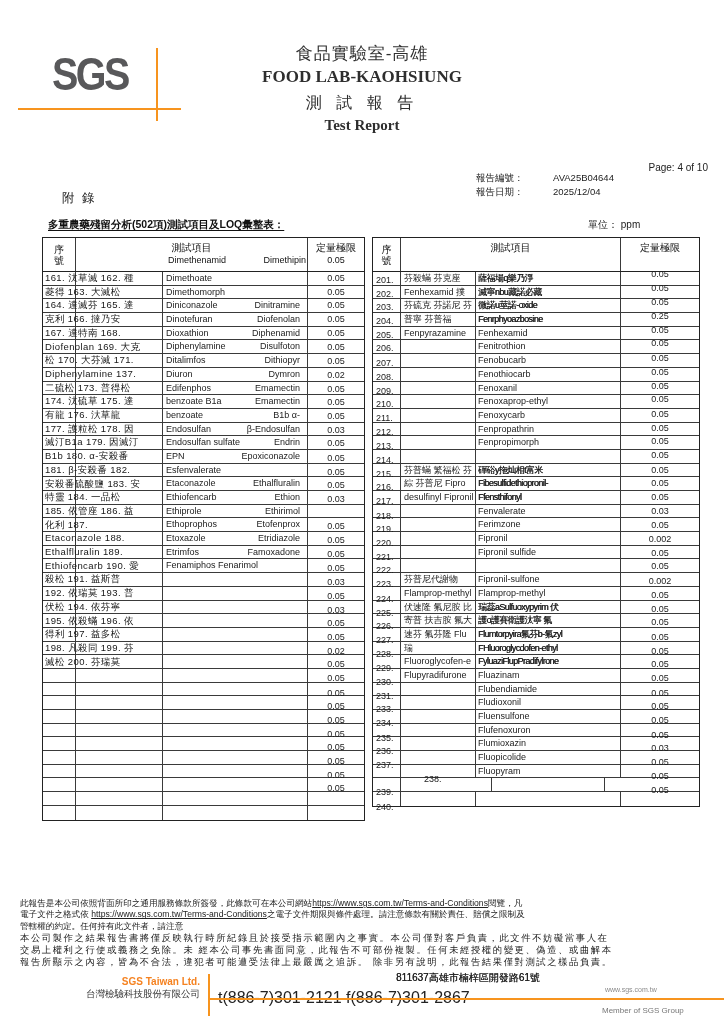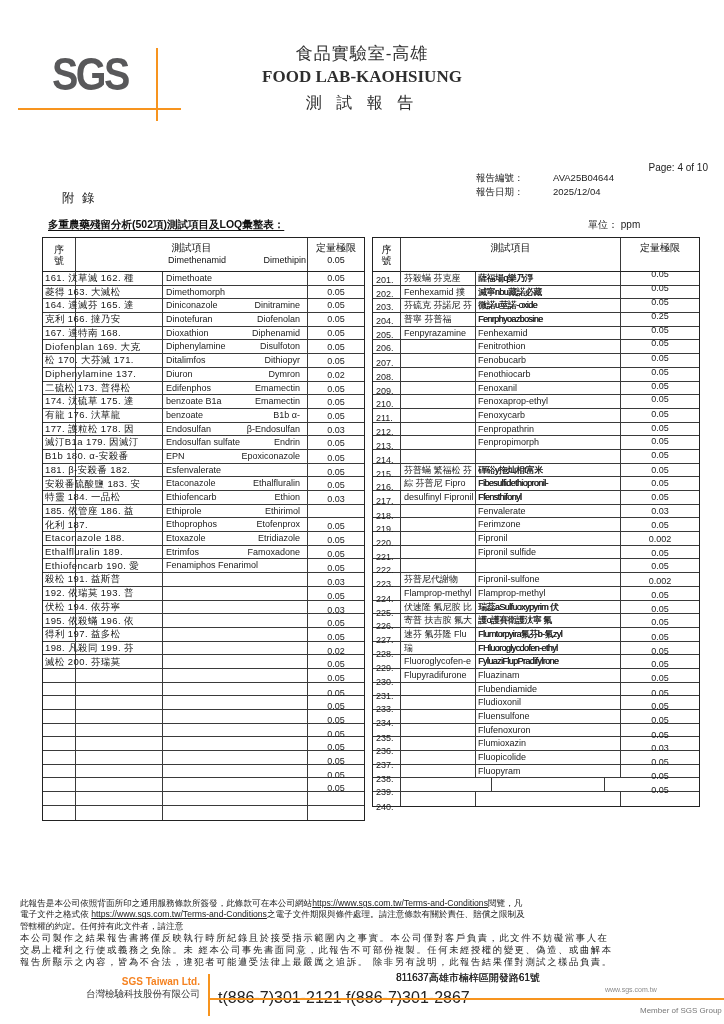--- a/index.html
+++ b/index.html
@@ -51,34 +51,35 @@
   .para1{left:20px;top:898px;width:694px;font-size:8.6px;line-height:11.4px;color:#222;}
   .para1 .u{text-decoration:underline;}
   .para2{left:20px;top:933px;width:700px;font-size:9.3px;line-height:11.8px;
          letter-spacing:1.6px;color:#1a1a1a;white-space:nowrap;}
   .company-en{left:40px;top:976px;width:160px;text-align:right;font-size:10px;font-weight:bold;color:#f58220;}
   .company-cn{left:40px;top:988px;width:160px;text-align:right;font-size:9.5px;color:#333;}
   .address{left:218px;top:975px;font-size:10px;color:#222;white-space:nowrap;}
   .address-cn{left:396px;top:971px;font-size:10px;color:#222;white-space:nowrap;text-shadow:.3px 0 0 currentColor;}
   .phone{left:218px;top:989px;font-size:16px;color:#222;}
   .website{left:605px;top:986px;font-size:7px;color:#8a8a8a;}
-  .member{left:602px;top:1006px;font-size:8px;color:#777;margin-left:38px;}
+  .member{left:602px;top:1006px;font-size:8px;color:#777;}
 </style>
 </head>
 <body>
 
 <div class="page">
 
   <div class="abs logo-text">SGS</div>
   <div class="abs o-hline" style="left:18px;top:108px;width:163px;"></div>
   <div class="abs o-vline" style="left:156px;top:48px;height:73px;"></div>
 
   <div class="abs t-center lab-cn">食品實驗室-高雄</div>
   <div class="abs t-center lab-en">FOOD LAB-KAOHSIUNG</div>
   <div class="abs t-center rep-cn">測 試 報 告</div>
+  <div class="abs t-center rep-en">Test Report</div>
   <div class="abs page-num">Page: 4 of 10</div>
 
   <div class="abs appendix">附 錄</div>
   <div class="abs meta-label" style="left:476px;top:172px;">報告編號：</div>
   <div class="abs meta-value" style="left:553px;top:172px;">AVA25B04644</div>
   <div class="abs meta-label" style="left:476px;top:186px;">報告日期：</div>
   <div class="abs meta-value" style="left:553px;top:186px;">2025/12/04</div>
 
   <div class="abs caption">多重農藥殘留分析(502項)測試項目及LOQ彙整表：</div>
   <div class="abs unit">
@@ -702,21 +703,21 @@
           <div class="tcell c-en raw"><span>Flumioxazin</span></div>
           <div class="tcell c-loq"><span style="display: inline-block; transform: translateY(4.75px);">0.03</span></div>
         </div>
         <div class="trow body-row" style="grid-template-columns: 28px 75px 1fr 78px;">
           <div class="tcell c-seq"><span style="display: inline-block; transform: translateY(7.98px);">237.</span></div>
           <div class="tcell c-cn"></div>
           <div class="tcell c-en raw"><span>Fluopicolide</span></div>
           <div class="tcell c-loq"><span style="display: inline-block; transform: translateY(5px);">0.05</span></div>
         </div>
         <div class="trow body-row" style="grid-template-columns: 28px 75px 1fr 78px;">
-          <div class="tcell c-seq"><span style="display: inline-block; transform: translateY(8.16px);">238.</span></div>
+          <div class="tcell c-seq"><span style="display: inline-block; transform: translateY(8.16px); margin-left: 48px;">238.</span></div>
           <div class="tcell c-cn"></div>
           <div class="tcell c-en raw"><span>Fluopyram</span></div>
           <div class="tcell c-loq"><span style="display: inline-block; transform: translateY(5.25px);">0.05</span></div>
         </div>
         <div class="trow body-row" style="grid-template-columns: 28px 75px 1fr 78px; gap: 16px;">
           <div class="tcell c-seq"><span style="display: inline-block; transform: translateY(8.34px);">239.</span></div>
           <div class="tcell c-cn"></div>
           <div class="tcell c-en raw"><span></span></div>
           <div class="tcell c-loq"><span style="display: inline-block; transform: translateY(5.5px);">0.05</span></div>
         </div>

